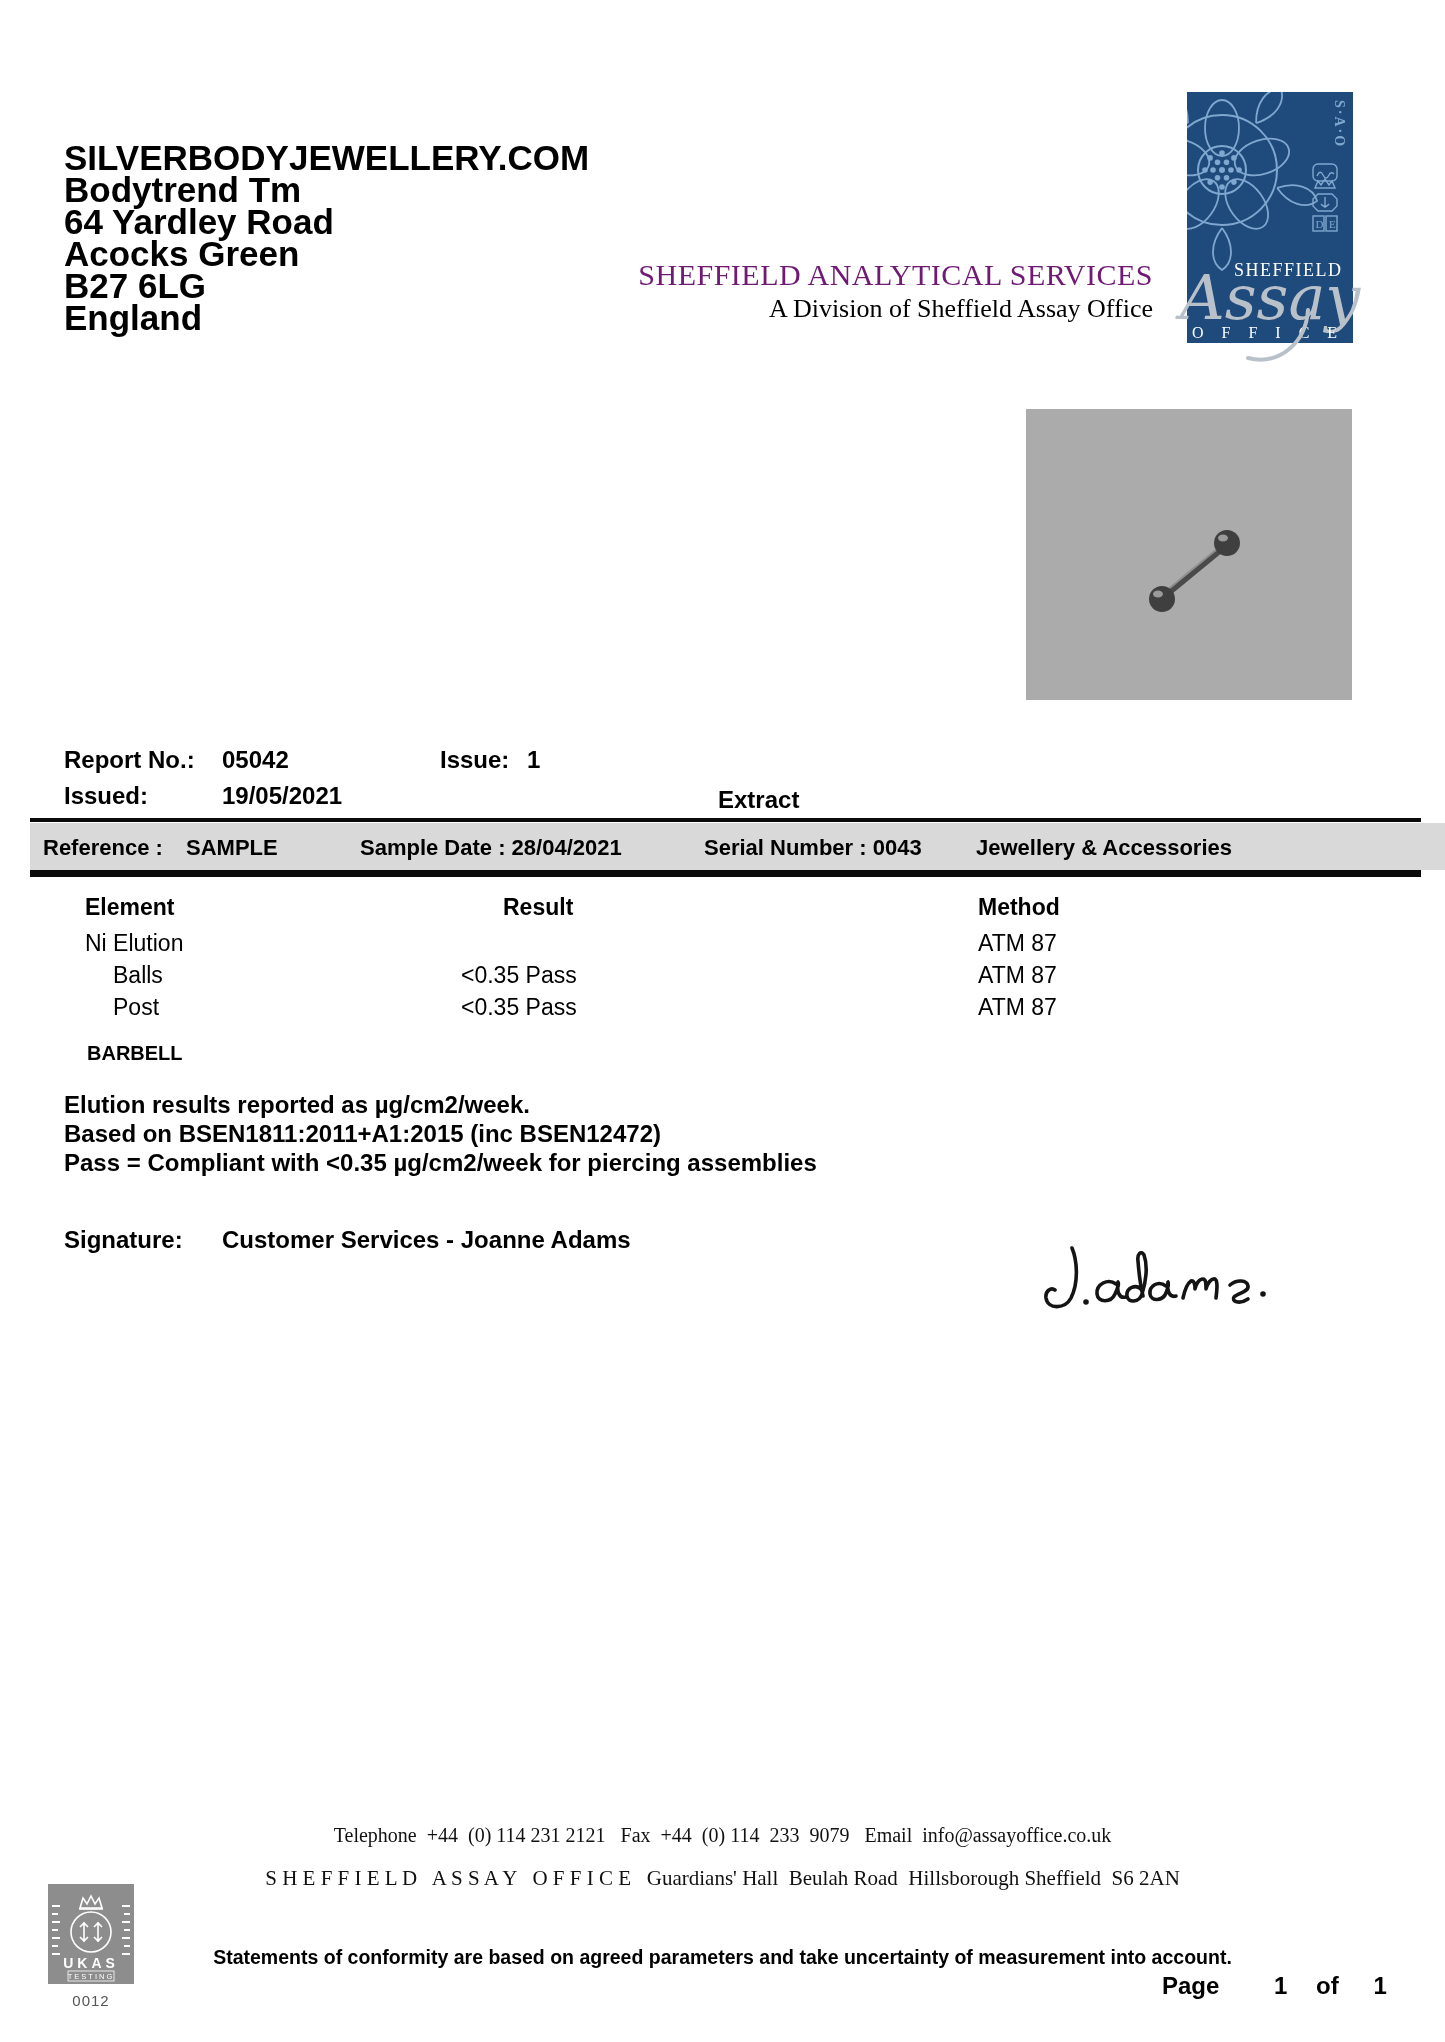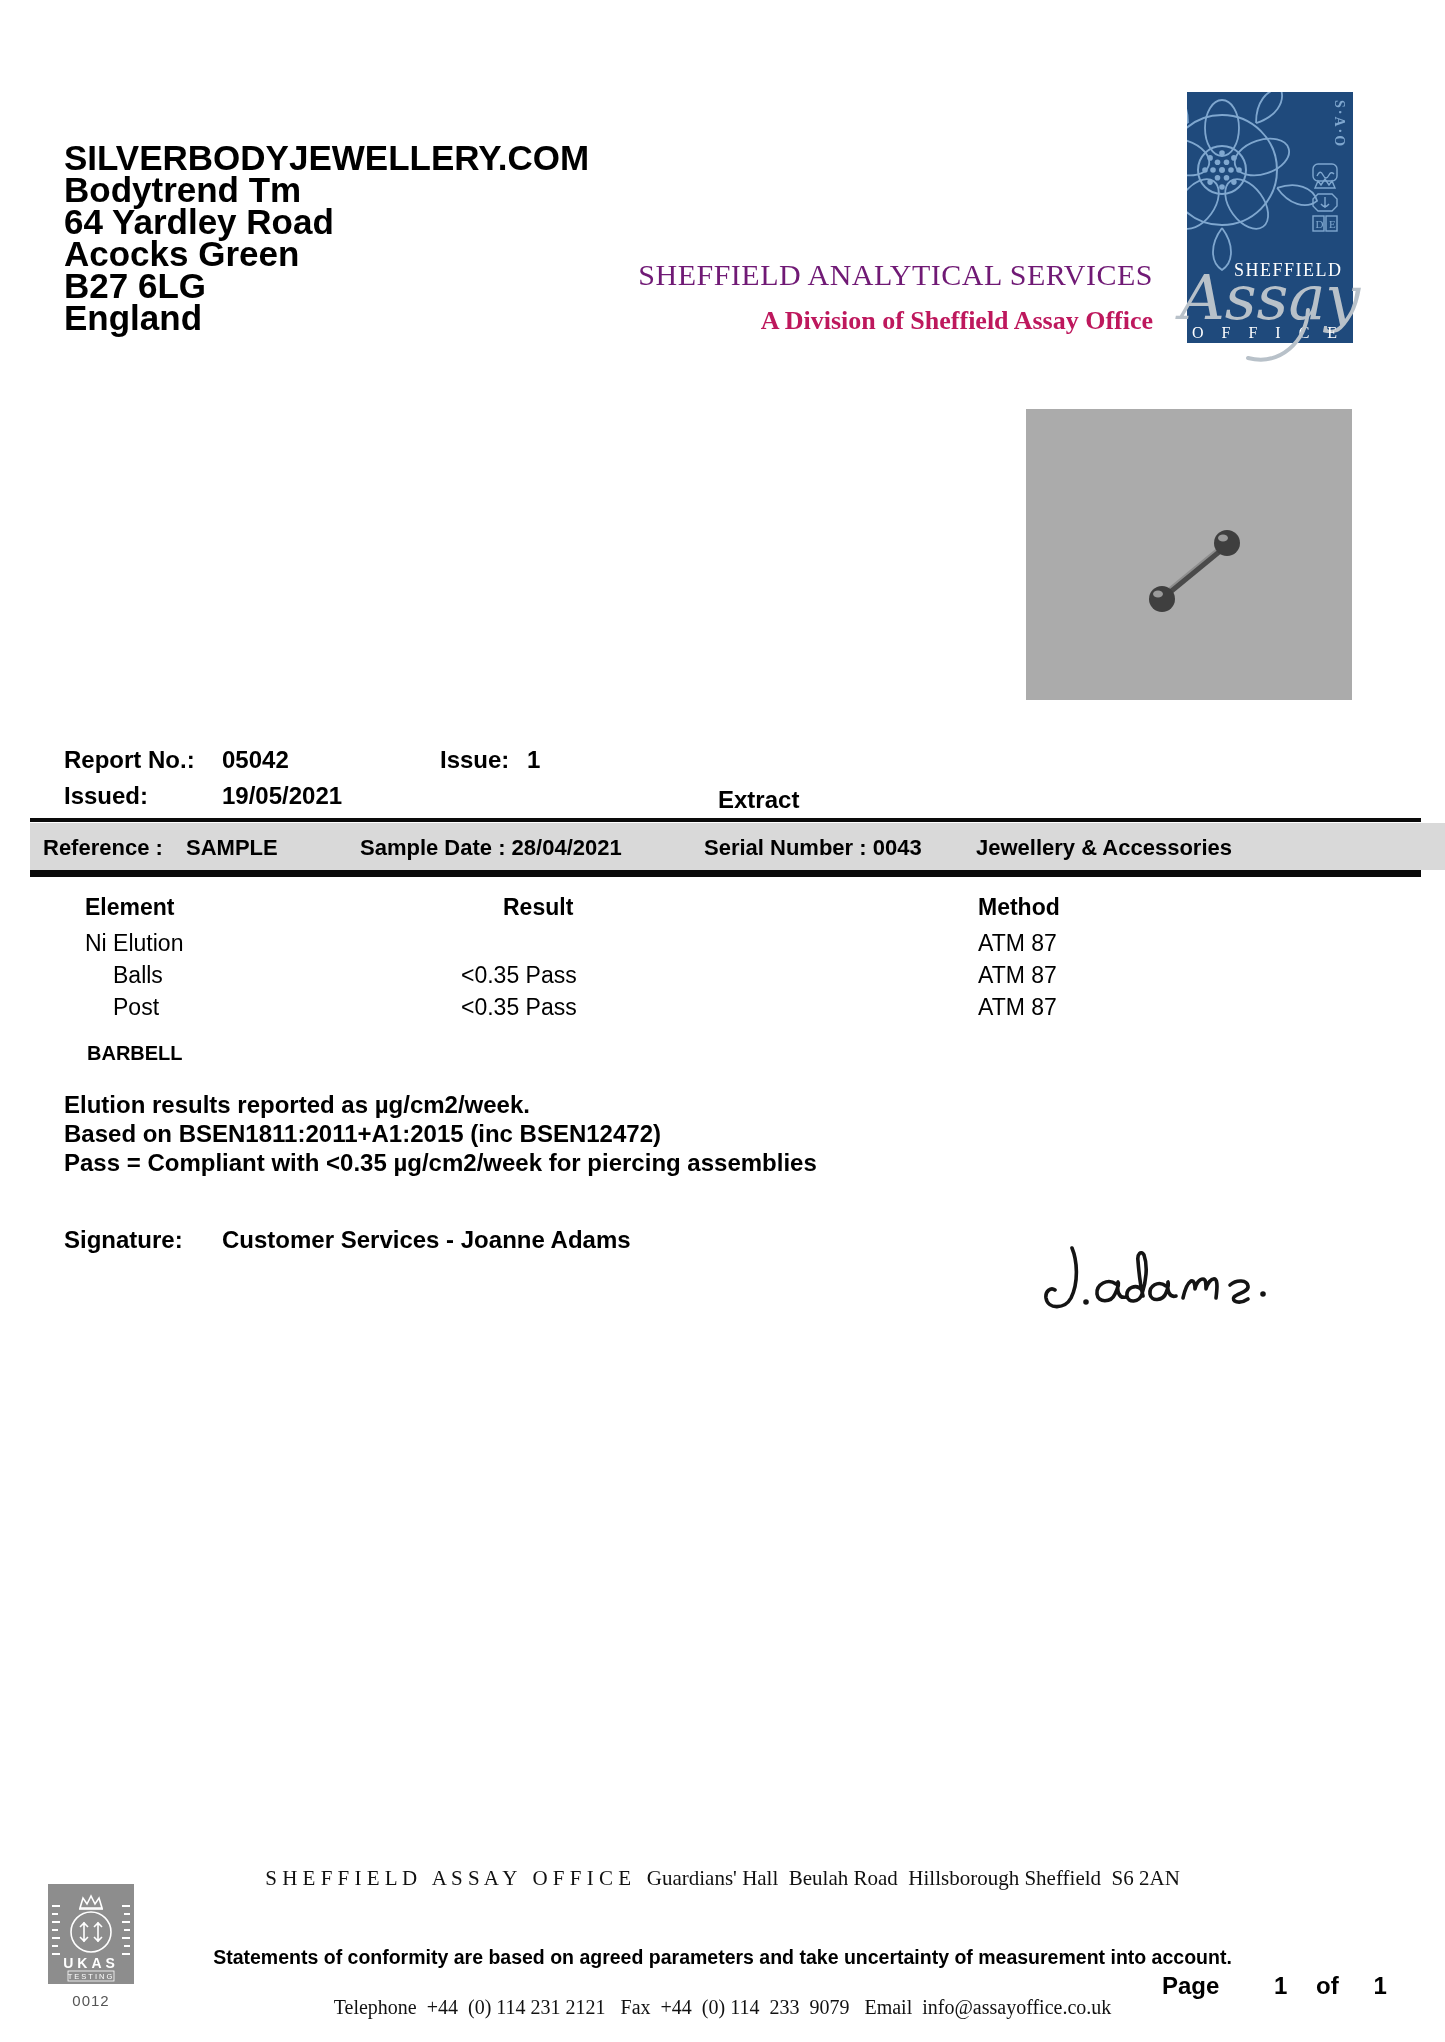--- a/index.html
+++ b/index.html
@@ -9,21 +9,21 @@
   .abs{position:absolute;}
   .b{font-weight:bold;}
   .pre{white-space:pre;}
 
   
   .sender{left:64px;top:142px;font-size:35px;font-weight:bold;line-height:32px;}
 
   
   .svc-head{right:292px;top:258px;text-align:right;font-family:"Liberation Serif",serif;}
   .svc-name{font-size:30px;letter-spacing:.5px;}
-  .svc-div{font-size:26px;color:#be185d;margin-top:14px;font-weight:bold;}
+  .svc-div{font-size:26px;color:#000000;margin-top:2px;}
 
   
   .logo{left:1172px;top:88px;width:200px;height:290px;}
 
   
   .photo{left:1026px;top:409px;width:326px;height:291px;background:#ababab;}
 
   
   .meta{font-size:24px;font-weight:bold;}
 
@@ -38,21 +38,21 @@
 
   
   .notes{left:64px;top:1090px;font-size:24px;font-weight:bold;line-height:29px;}
 
   
   .sig-svg{left:1020px;top:1228px;}
 
   
   .foot-line{left:0;right:0;text-align:center;font-family:"Liberation Serif",serif;color:#111;}
   .foot1{top:1866px;font-size:21px;}
-  .foot2{top:1996px;font-size:20px;}
+  .foot2{top:1824px;font-size:20px;}
   .foot3{top:1946px;font-family:"Liberation Sans",sans-serif;font-size:19.5px;font-weight:bold;color:#000000;}
   .pagenum{left:1162px;top:1972px;font-size:24px;font-weight:bold;}
   .pagenum span{display:inline-block;}
 
   
   .ukas{left:48px;top:1884px;width:84px;}
   .ukas-num{width:86px;text-align:center;font-size:15px;color:#555;margin-top:4px;letter-spacing:1px;}
 </style>
 </head>
 <body>

